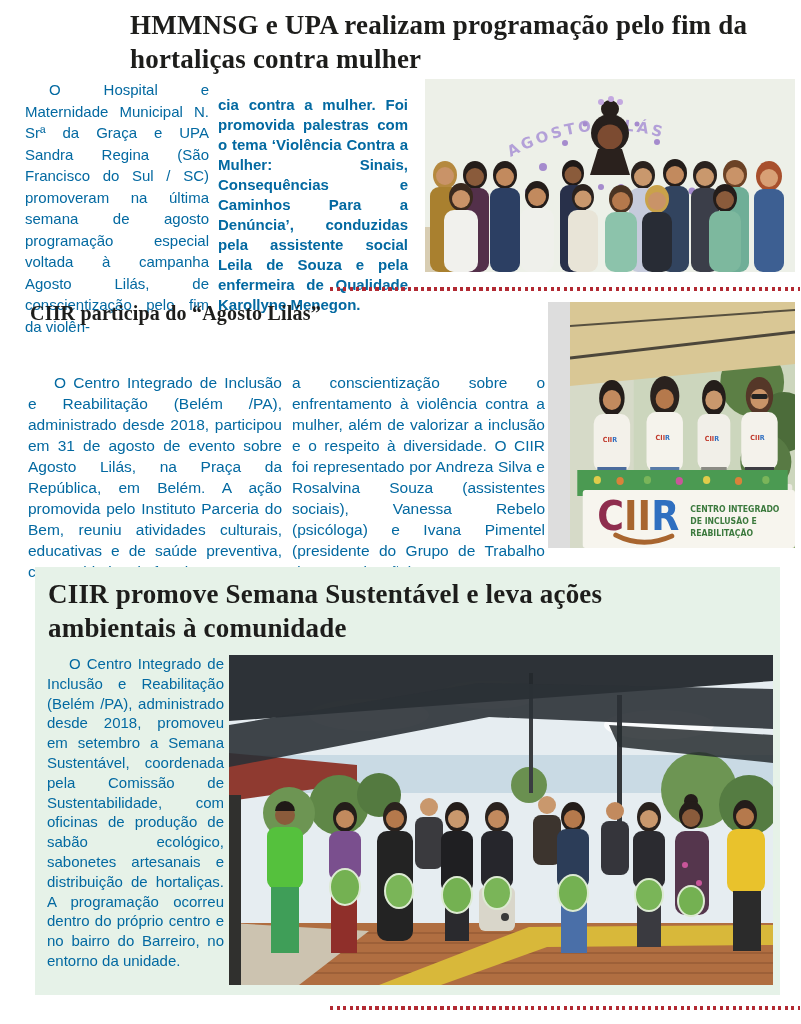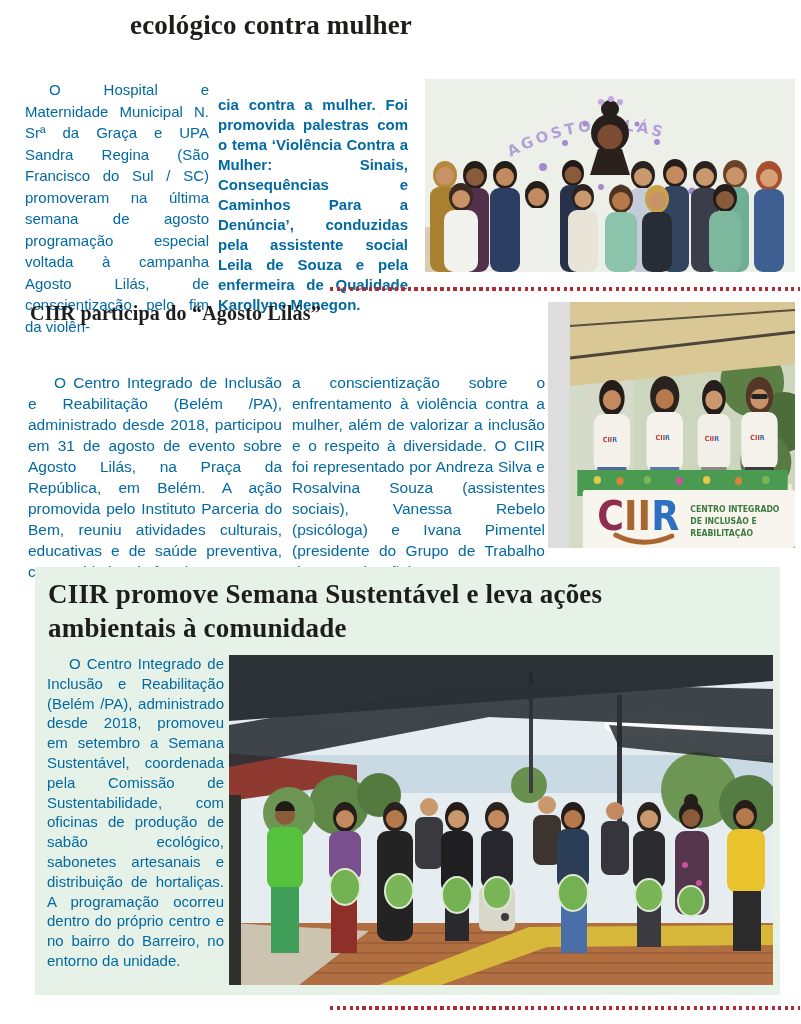--- a/index.html
+++ b/index.html
@@ -46,21 +46,22 @@
   .shirtLogo { font-size:7px; font-weight:700; font-family:"DejaVu Sans", sans-serif; }
   .bannerbig { font-size:40px; font-weight:700; font-family:"DejaVu Sans", sans-serif; }
   .bannercap { font-size:8.5px; font-weight:700; fill:#3c7a3e; font-family:"DejaVu Sans", sans-serif; }
 </style>
 </head>
 <body>
 
 <div class="page">
 
   <h2 class="headline h1a">
-    <span class="tl">ecológico contra mulher</span>
+    <span class="tl">HMMNSG e UPA realizam programação pelo fim da</span>
+    <span class="tl">hortaliças contra mulher</span>
   </h2>
   <p class="bodycol a1c1">O Hospital e Maternidade Municipal N. Srª da Graça e UPA Sandra Regina (São Francisco do Sul / SC) promoveram na última semana de agosto programação especial voltada à campanha Agosto Lilás, de conscientização pelo fim da violên-</p>
   <p class="bodycol a1c2">cia contra a mulher. Foi promovida palestras com o tema ‘Violência Contra a Mulher: Sinais, Consequências e Caminhos Para a Denúncia’, conduzidas pela assistente social Leila de Souza e pela enfermeira de Qualidade Karollyne Menegon.</p>
 
   <div class="photo photo1">
     <svg viewBox="0 0 370 193" preserveAspectRatio="none">
       <rect width="370" height="193" fill="#edf0e8"></rect>
       <rect x="0" y="148" width="22" height="45" fill="#d8cdb2"></rect>
 
       <g>

